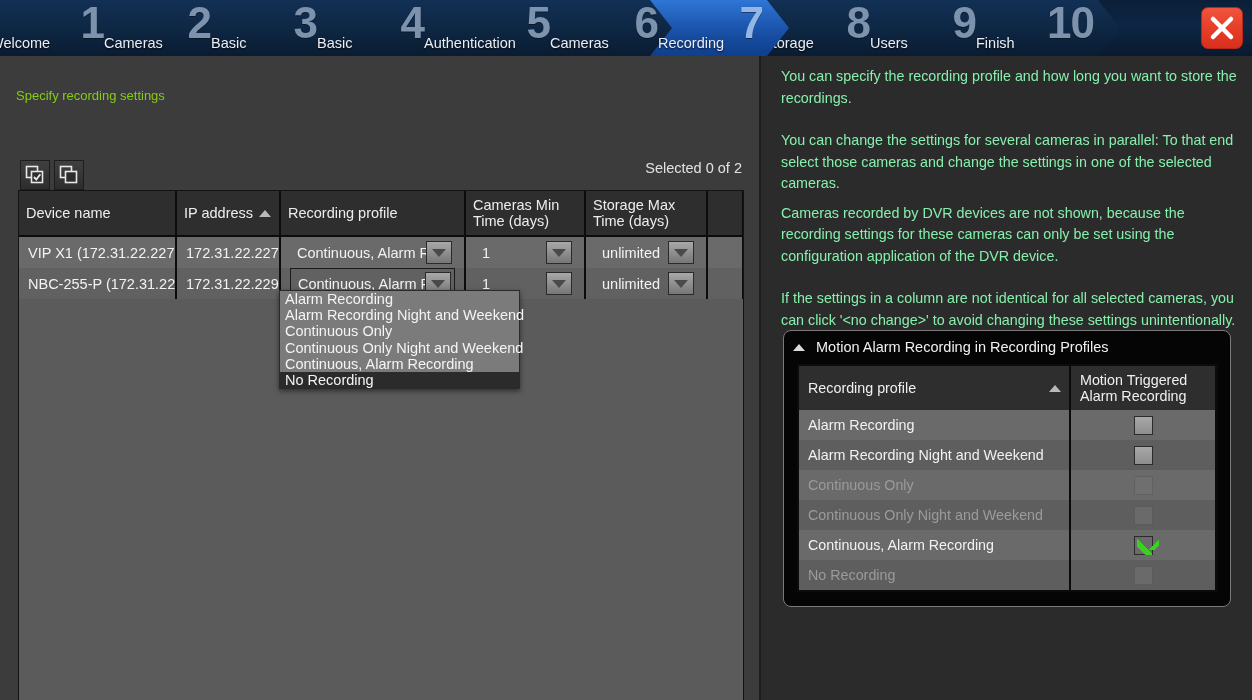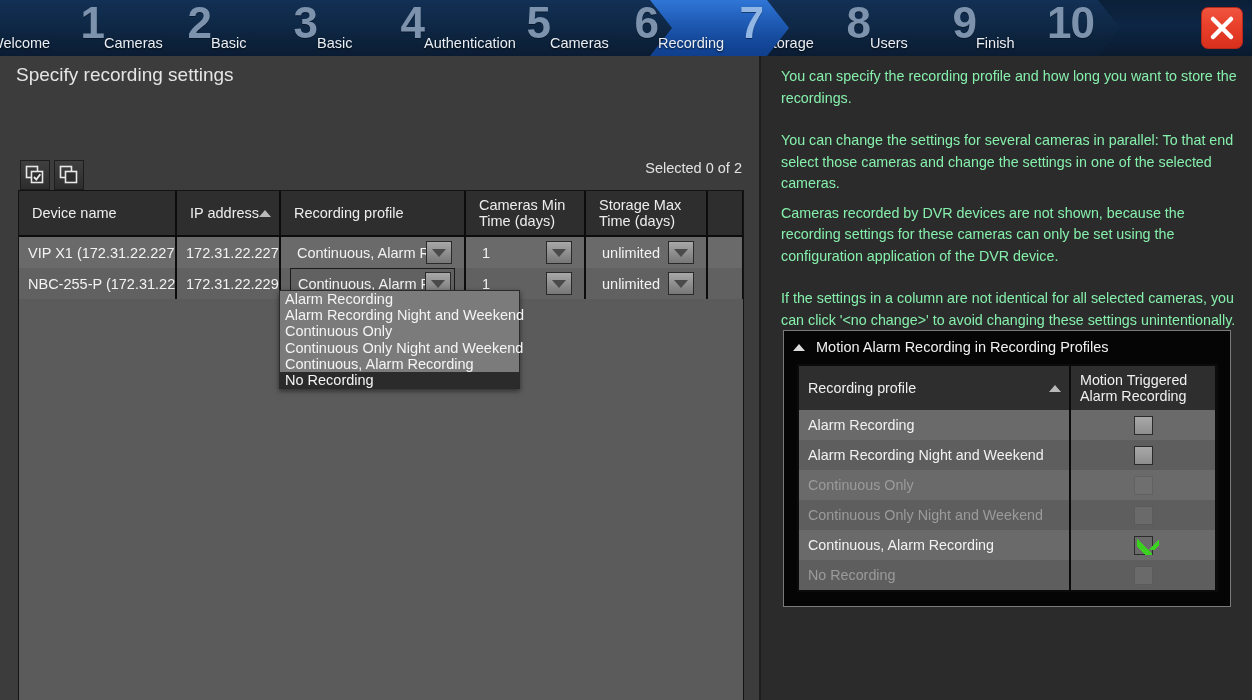--- a/index.html
+++ b/index.html
@@ -54,22 +54,22 @@
     cursor: pointer;
   }
   .closebtn svg { position:absolute; inset:0; }
 
   
   .leftpanel {
     position: absolute; left: 0; top: 56px; width: 759px; height: 644px;
     background: #3c3c3c;
   }
   .pagetitle {
-    position: absolute; left: 16px; top: 8px;
-    font-size: 19px; color: #e5e5e5;
+    position: absolute; left: 16px; top: 32px;
+    font-size: 13px; color: #84cc16;
   }
   .toolbar { position: absolute; left: 20px; top: 104px; display: flex; gap: 4px; }
   .tbtn {
     width: 30px; height: 30px;
     background: linear-gradient(180deg,#3f3f3f,#2d2d2d);
     border: 1px solid #1d1d1d;
     display: flex; align-items: center; justify-content: center;
     cursor: pointer;
   }
   .selcount {
@@ -83,21 +83,21 @@
     background: #5b5b5b;
     border: 1px solid #131313;
     overflow: hidden;
   }
   table.grid { border-collapse: collapse; width: 100%; table-layout: fixed; }
   table.grid th {
     background: #2e2e2e;
     color: #ededed;
     font-size: 14.5px; font-weight: normal;
     text-align: left;
-    padding: 6px 13px;
+    padding: 6px 7px;
     height: 42px;
     vertical-align: middle;
     border-right: 2px solid #0c0c0c;
     border-bottom: 2px solid #0c0c0c;
     position: relative;
   }
   table.grid th .sortarrow {
     position: absolute; right: 8px; top: 50%; margin-top: -3px;
     width: 0; height: 0;
     border-left: 6px solid transparent; border-right: 6px solid transparent;
@@ -161,21 +161,21 @@
     font-size: 14.3px; color: #86efac; line-height: 21.5px;
   }
   .infotext p { margin-bottom: 21px; }
   .infotext p.tight { margin-bottom: 8px; }
 
   
   .groupbox {
     position: absolute; left: 22px; top: 274px; width: 448px; height: 277px;
     background: #050505;
     border: 1px solid #7a7a7a;
-    border-radius: 0;
+    border-radius: 8px;
   }
   .gb-header {
     display: flex; align-items: center; gap: 11px;
     padding: 8px 0 0 9px;
     font-size: 14.5px; color: #f0f0f0;
   }
   .gb-chev {
     width: 0; height: 0;
     border-left: 6px solid transparent; border-right: 6px solid transparent;
     border-bottom: 7px solid #dcdcdc;

